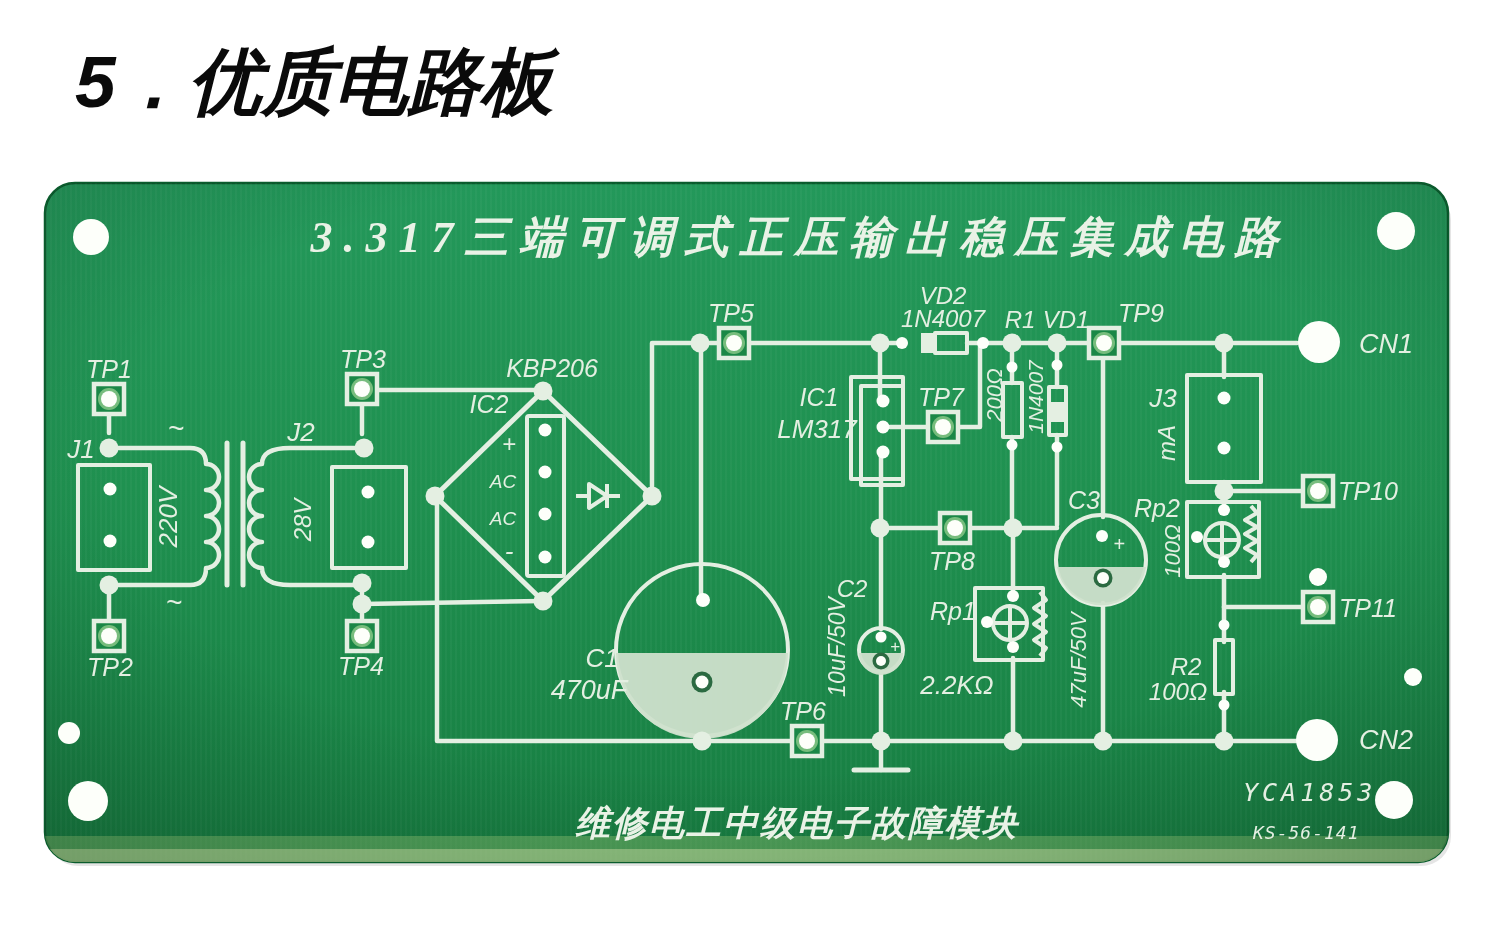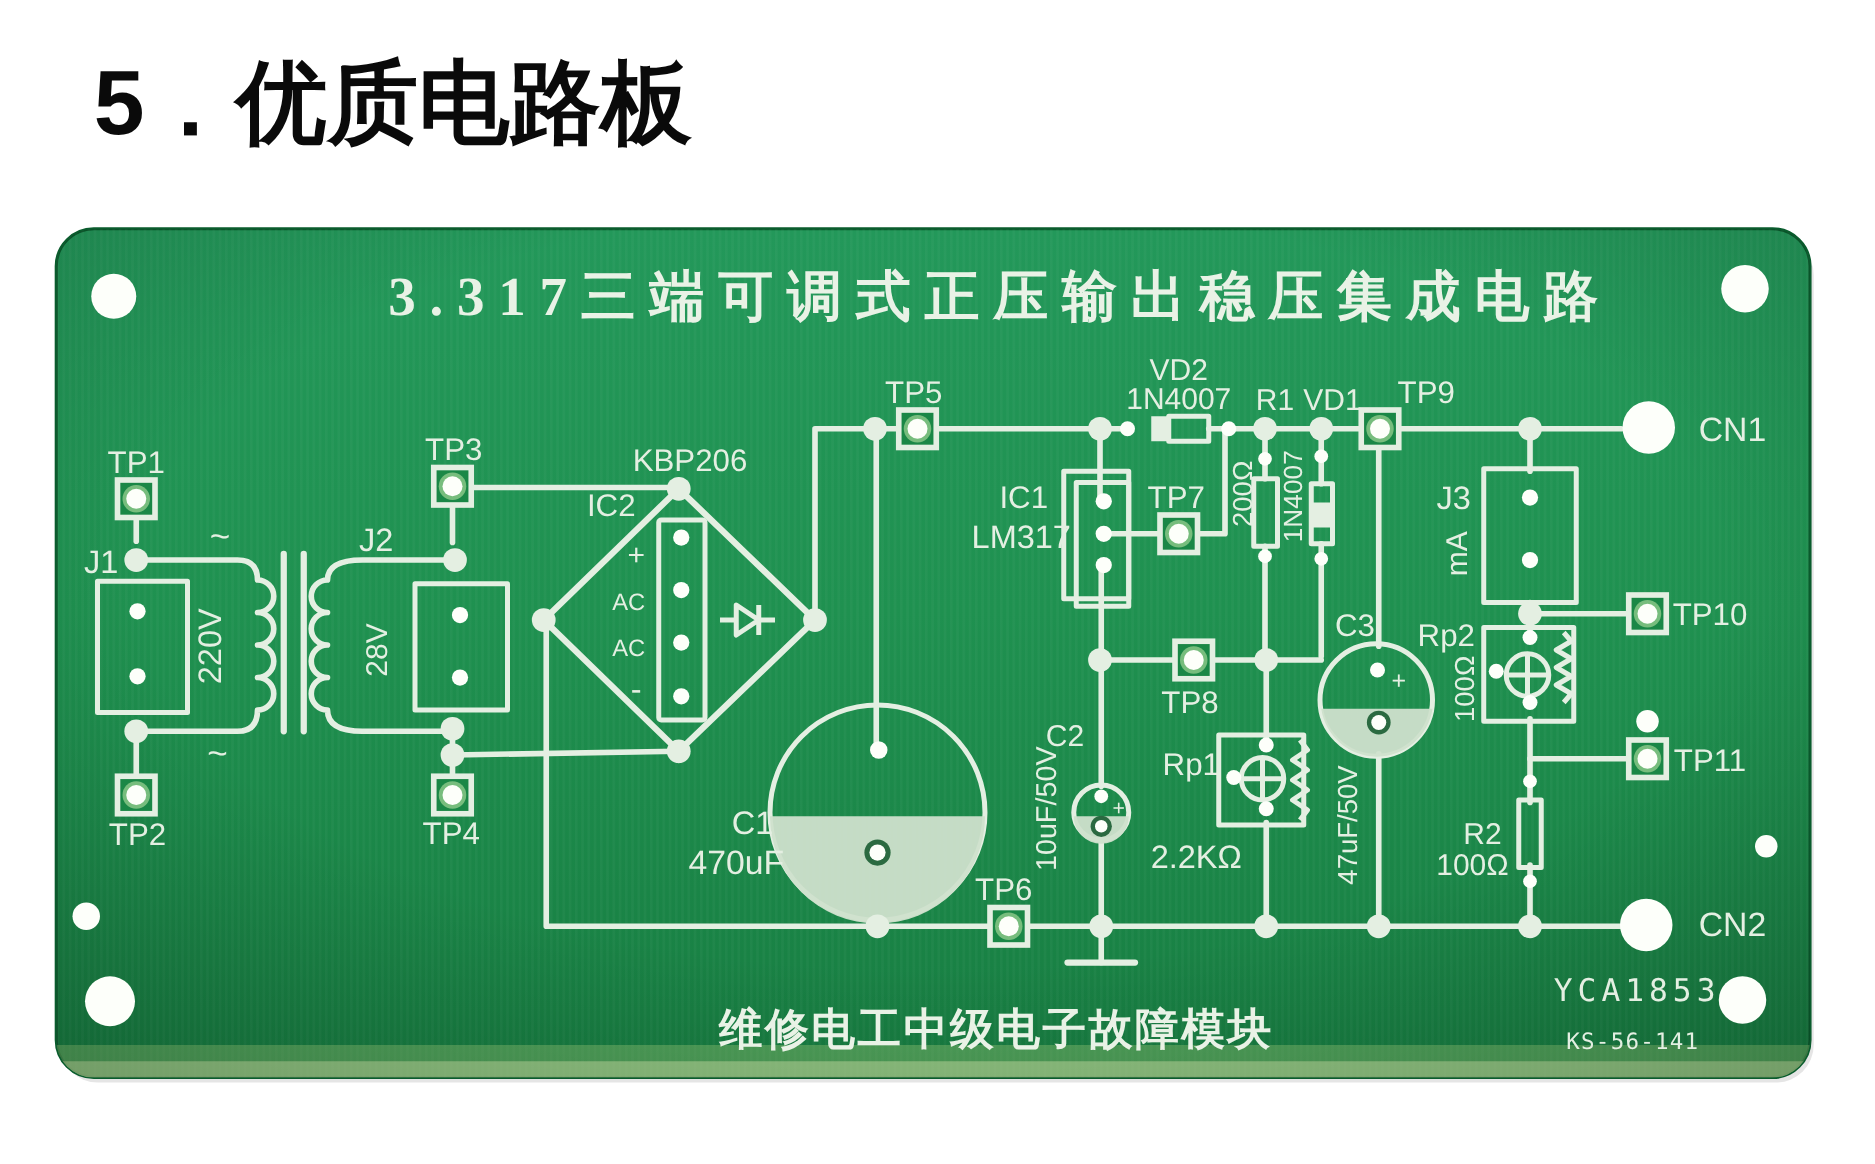--- a/index.html
+++ b/index.html
@@ -1,16 +1,16 @@
 <!DOCTYPE html>
 <html><head>
 <meta charset="utf-8">
 <style>
   html,body{margin:0;padding:0;background:#ffffff;}
-  .stage{position:relative;width:1478px;height:931px;background:#ffffff;overflow:hidden;}
+  .stage{position:relative;width:1478px;height:931px;background:#ffffff;overflow:hidden;font-style:italic;}
   svg{display:block;}
   .silk-text{fill:#e4efe2;font-family:"Liberation Sans",sans-serif;text-anchor:middle;}
   .silk-vert{fill:#e4efe2;font-family:"Liberation Sans",sans-serif;text-anchor:middle;dominant-baseline:central;}
   .cjk{fill:#e9f2e6;font-family:"Liberation Serif",serif;font-weight:bold;text-anchor:middle;}
   .mono{fill:#e4efe2;font-family:"DejaVu Sans Mono",monospace;text-anchor:start;}
   .page-title{fill:#0a0a0a;font-family:"Liberation Sans",sans-serif;font-weight:bold;text-anchor:start;}
   .wire{stroke:#e4efe2;stroke-width:4.5;fill:none;stroke-linecap:round;stroke-linejoin:round;}
   .wire-thick{stroke:#e4efe2;stroke-width:5;fill:none;stroke-linecap:round;}
   .outline{stroke:#e4efe2;stroke-width:4;fill:none;stroke-linejoin:round;}
   .padsq{stroke:#e4efe2;stroke-width:4.5;fill:#1a8746;}

